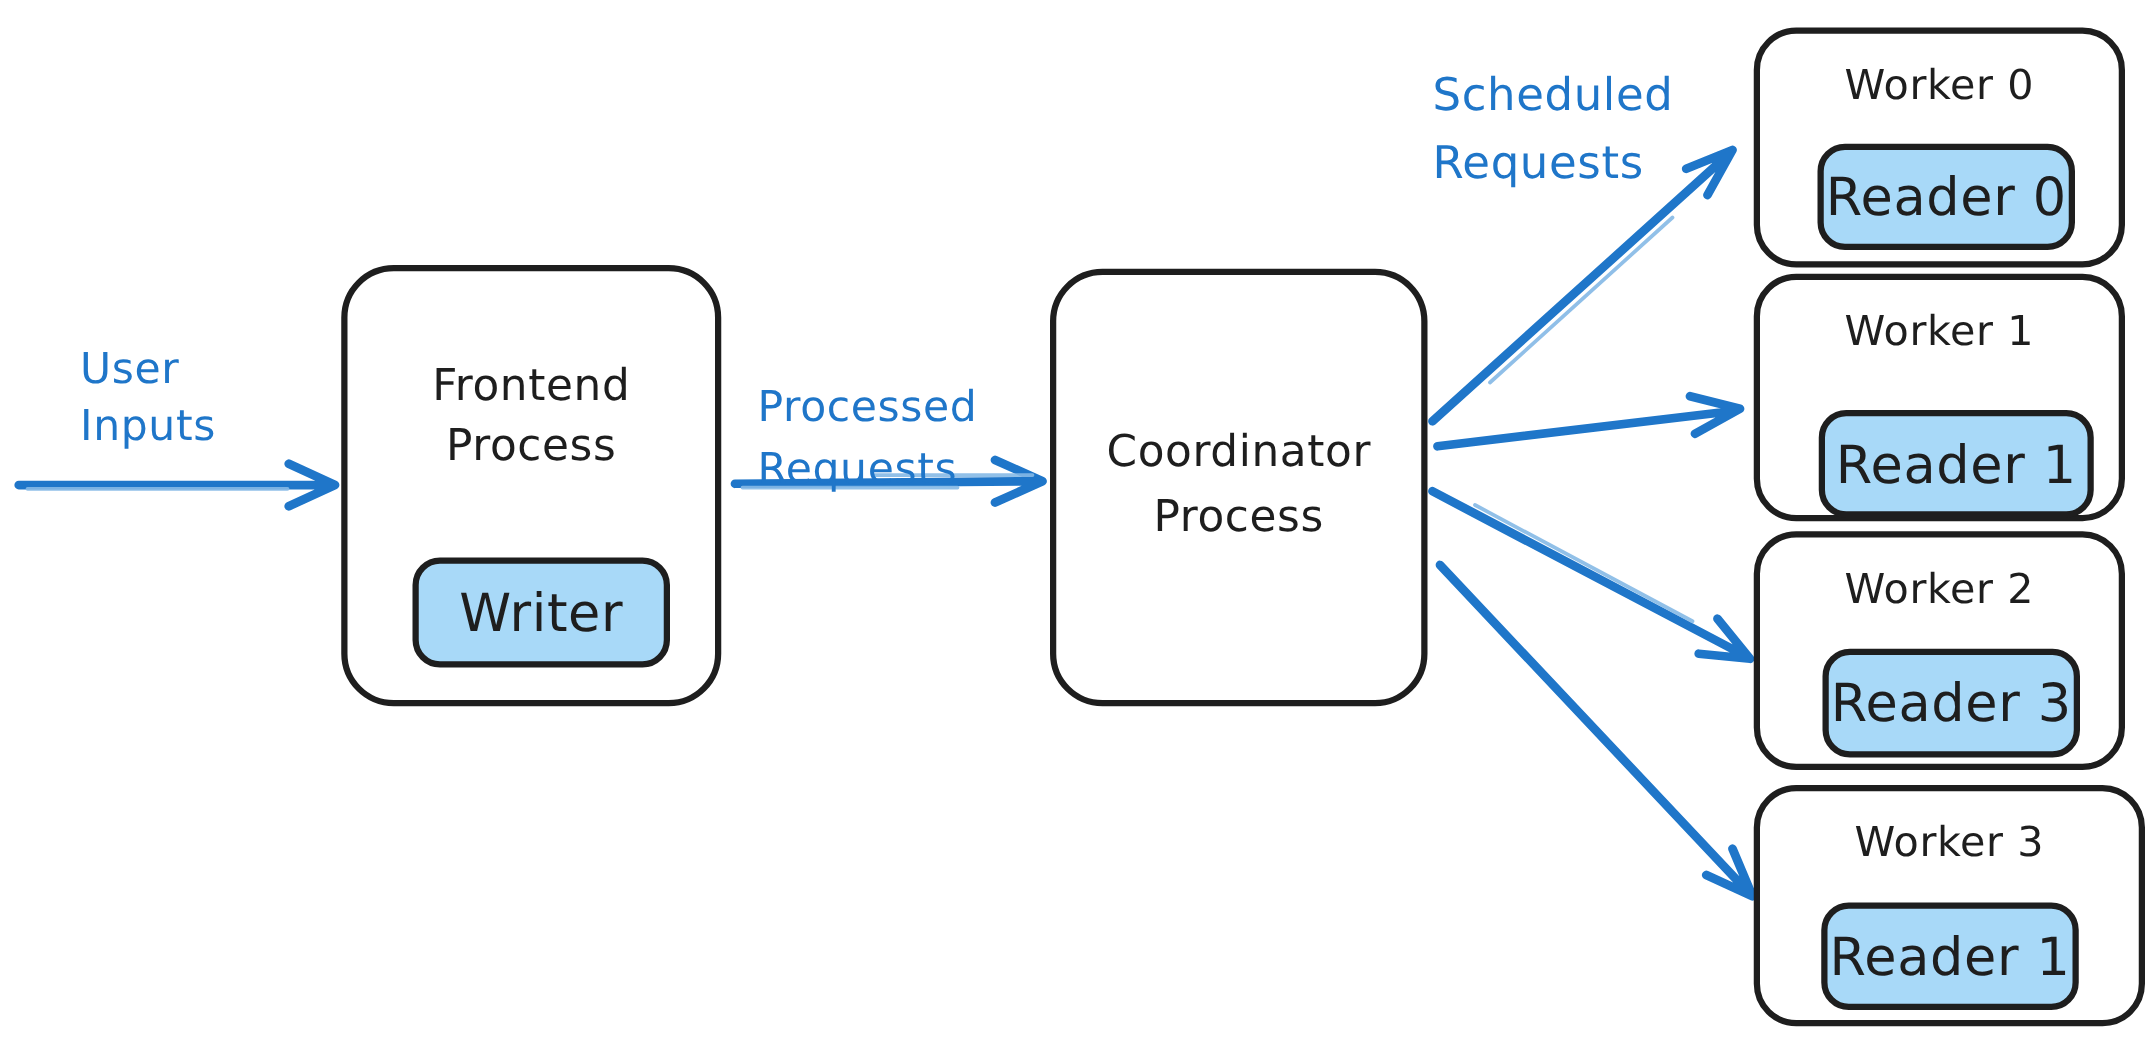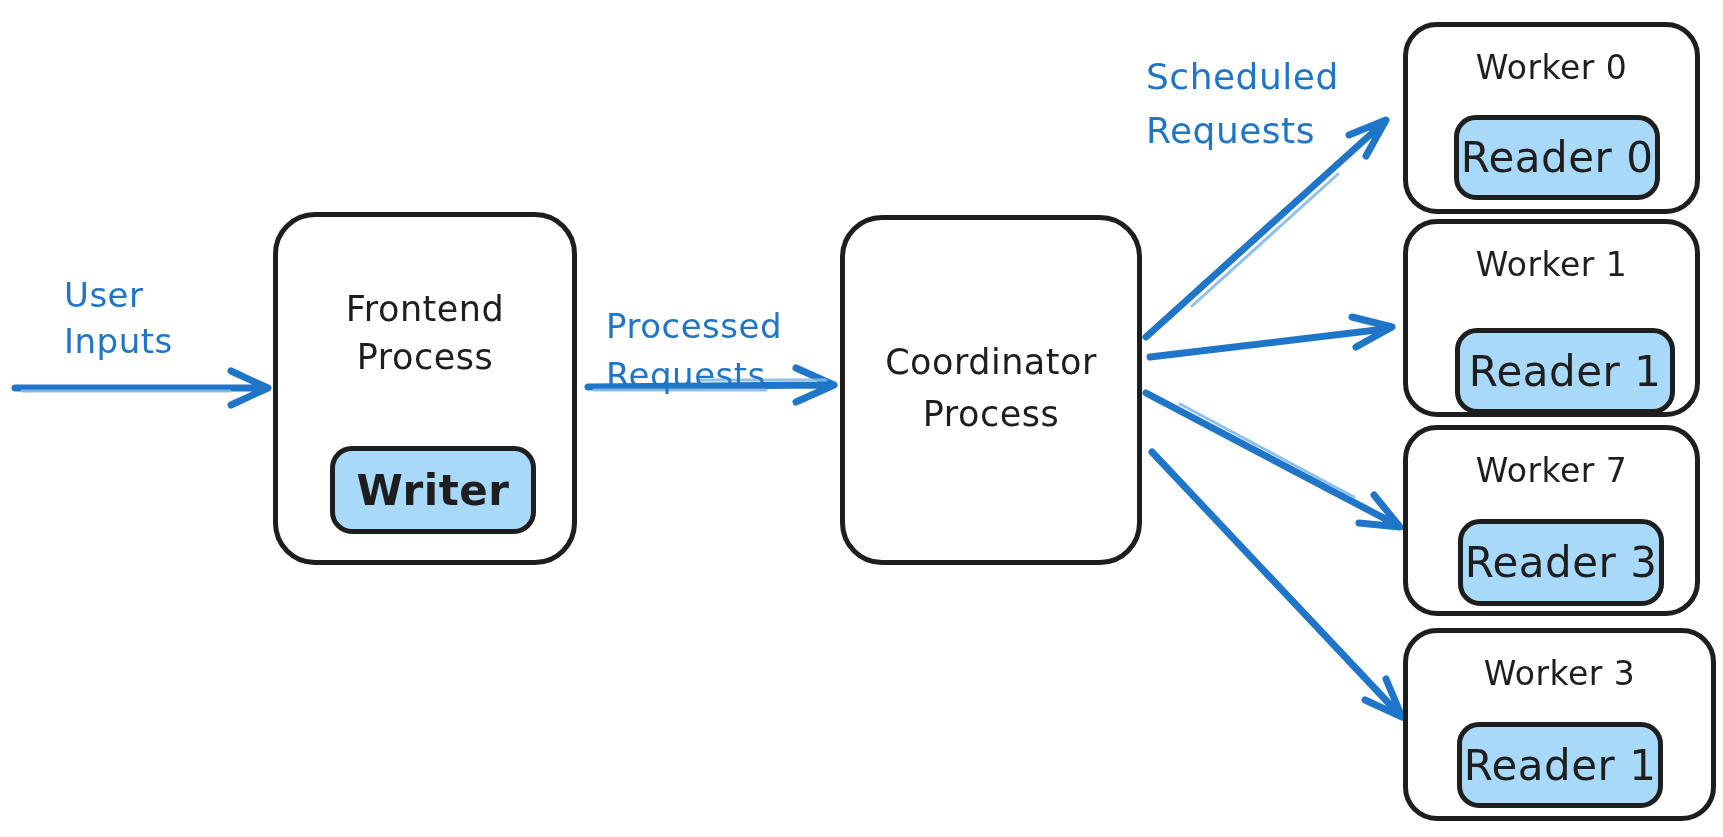--- a/index.html
+++ b/index.html
@@ -75,21 +75,21 @@
   <div class="edge-label label-scheduled">
     <span>Scheduled</span>
     <span>Requests</span>
   </div>
 
   <div class="node big" style="left:273px;top:212px;width:304px;height:353px;">
     <div class="node-title frontend-title">
       <span>Frontend</span>
       <span>Process</span>
     </div>
-    <div class="subnode" style="left:52px;top:229px;width:206px;height:88px;font-weight:bold;">
+    <div class="subnode" style="left:52px;top:229px;width:206px;height:88px;">
       <span>Writer</span>
     </div>
   </div>
 
   <div class="node big" style="left:840px;top:215px;width:302px;height:350px;">
     <div class="node-title coordinator-title">
       <span>Coordinator</span>
       <span>Process</span>
     </div>
   </div>
@@ -107,21 +107,21 @@
     <div class="node-title worker-title">
       <span>Worker 1</span>
     </div>
     <div class="subnode" style="left:47px;top:92px;width:220px;height:86px;margin-top:12px;">
       <span>Reader 1</span>
     </div>
   </div>
 
   <div class="node worker" style="left:1403px;top:425px;width:297px;height:191px;">
     <div class="node-title worker-title">
-      <span>Worker 7</span>
+      <span>Worker 2</span>
     </div>
     <div class="subnode" style="left:50px;top:89px;width:206px;height:87px;">
       <span>Reader 3</span>
     </div>
   </div>
 
   <div class="node worker" style="left:1403px;top:628px;width:313px;height:193px;">
     <div class="node-title worker-title">
       <span>Worker 3</span>
     </div>

